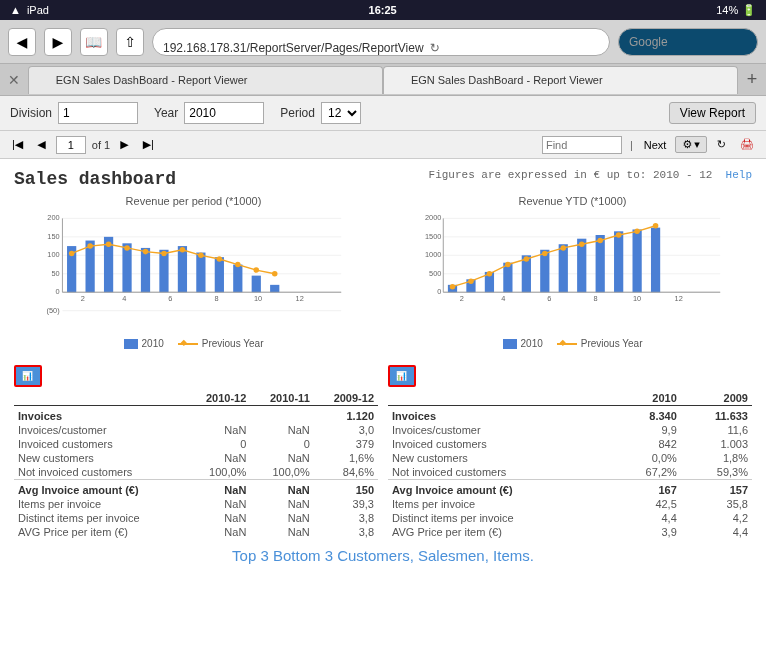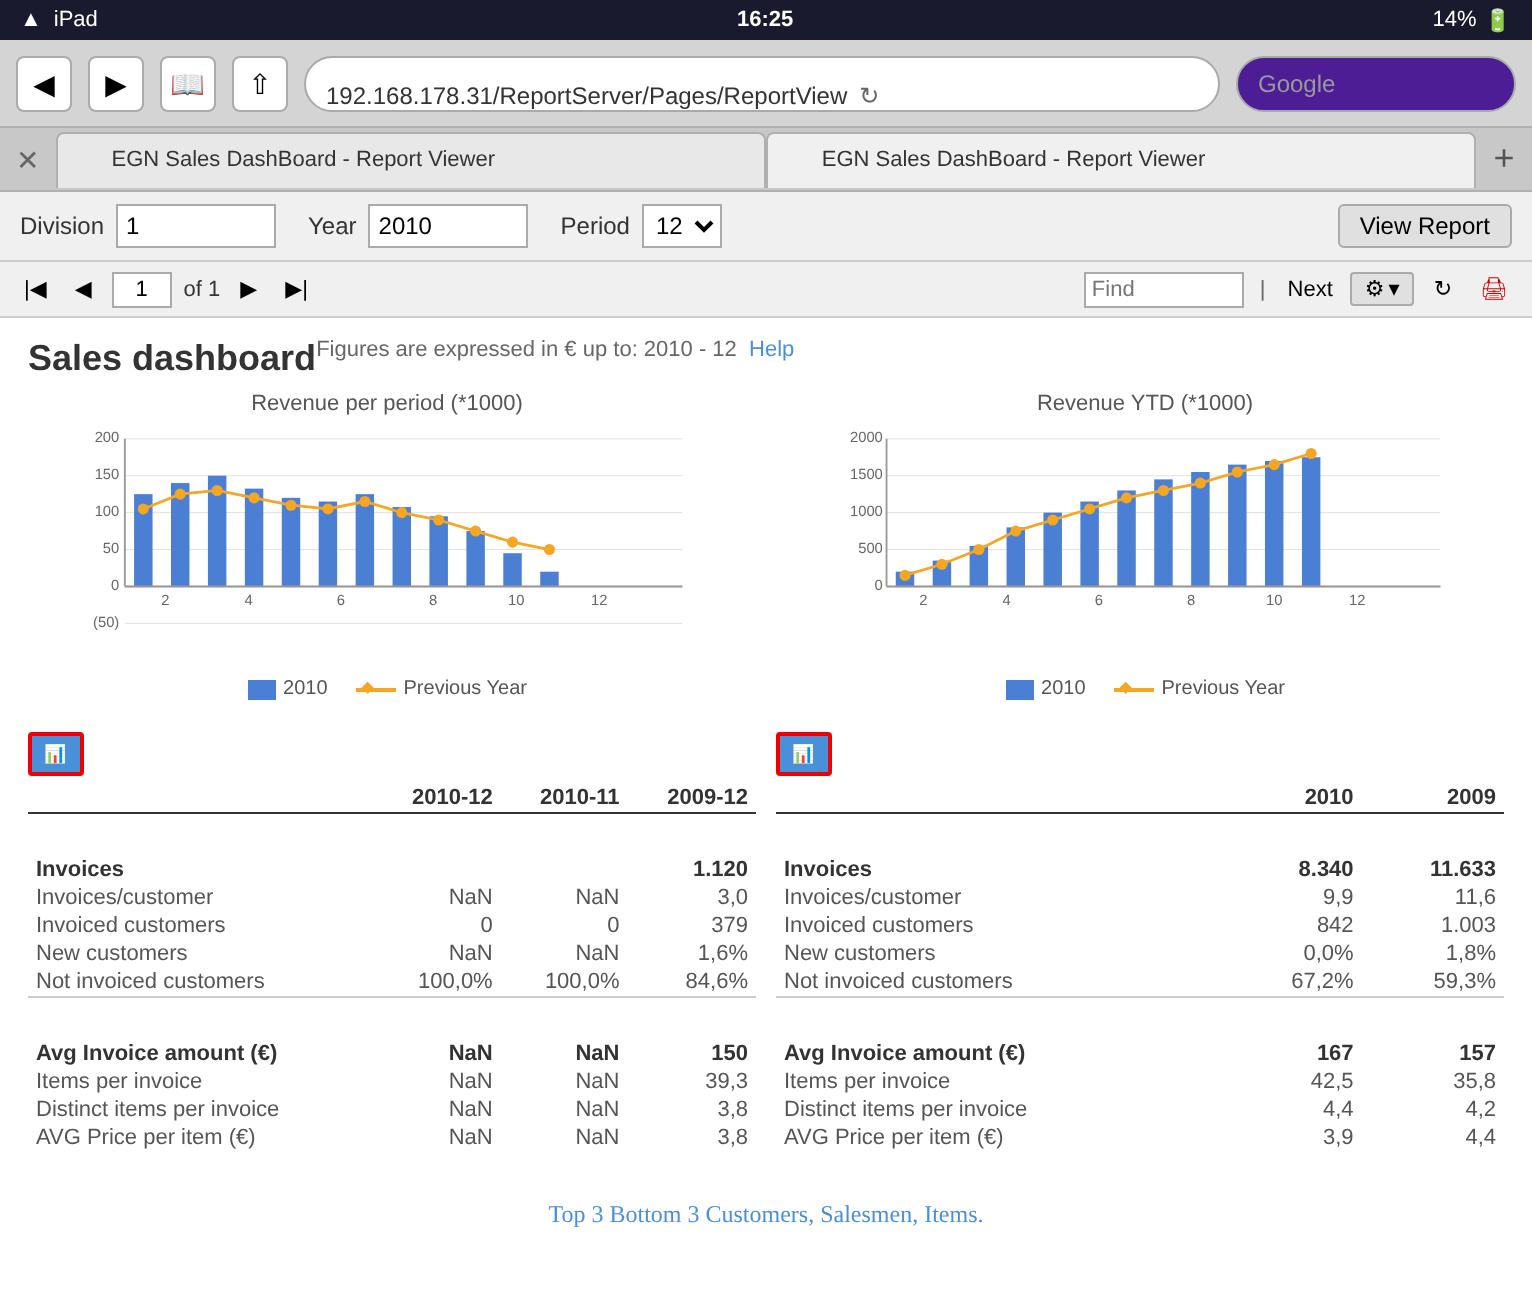--- a/index.html
+++ b/index.html
@@ -50,21 +50,21 @@
       border-radius: 14px;
       display: flex;
       align-items: flex-end;
       padding: 0 10px;
       font-size: 12px;
       color: #333;
     }
     .search-bar {
       width: 140px;
       height: 28px;
-      background: #4c1d95;
+      background: #0c4a6e;
       border: 1px solid #aaa;
       border-radius: 14px;
       display: flex;
       align-items: center;
       padding: 0 10px;
       font-size: 12px;
       color: #999;
     }
 
     
@@ -275,29 +275,28 @@
       padding: 1px 4px;
       text-align: right;
       color: #333;
     }
     .data-table td.label-cell {
       text-align: left;
       color: #333;
     }
     .data-table tr.section-header td {
       font-weight: bold;
-      padding-top: 22px;
+      padding-top: 4px;
     }
     .data-table tr.sub-row td { color: #555; }
     .data-table .divider { border-top: 1px solid #ccc; }
     .footer-link {
       text-align: center;
-      margin-top: 24px;
-      font-size: 12px;
-      font-family: Liberation Serif, serif;
+      margin-top: 8px;
+      font-size: 15px;
     }
     .footer-link a { color: #4a90d9; text-decoration: none; }
 
     .of-label { font-size: 11px; color: #333; }
   </style>
 </head>
 <body>
 
 <div class="status-bar">
   <div class="left">
@@ -366,21 +365,21 @@
   <span style="margin:0 2px;font-size:11px;color:#666;">|</span>
   <button style="font-size:11px;background:none;border:none;cursor:pointer;">Next</button>
   <div class="nav-icon-btn">
     <span>⚙</span>▾
   </div>
   <button class="nav-icon-btn">↻</button>
   <button class="nav-icon-btn" style="color:#c00;">🖨</button>
 </div>
 
 <div class="report-content">
-  <div style="display:flex;align-items:flex-start;margin-bottom:4px;">
+  <div style="display:flex;justify-content:space-between;align-items:flex-start;margin-bottom:4px;font-family:Liberation Mono, monospace;">
     <div class="report-title">Sales dashboard</div>
     <div class="report-subtitle">
       <span>Figures are expressed in € up to: 2010 - 12</span>
       &nbsp;<a href="#" style="color:#4a90d9;">Help</a>
     </div>
   </div>
 
   <div class="charts-row">
 
     <div class="chart-container">

